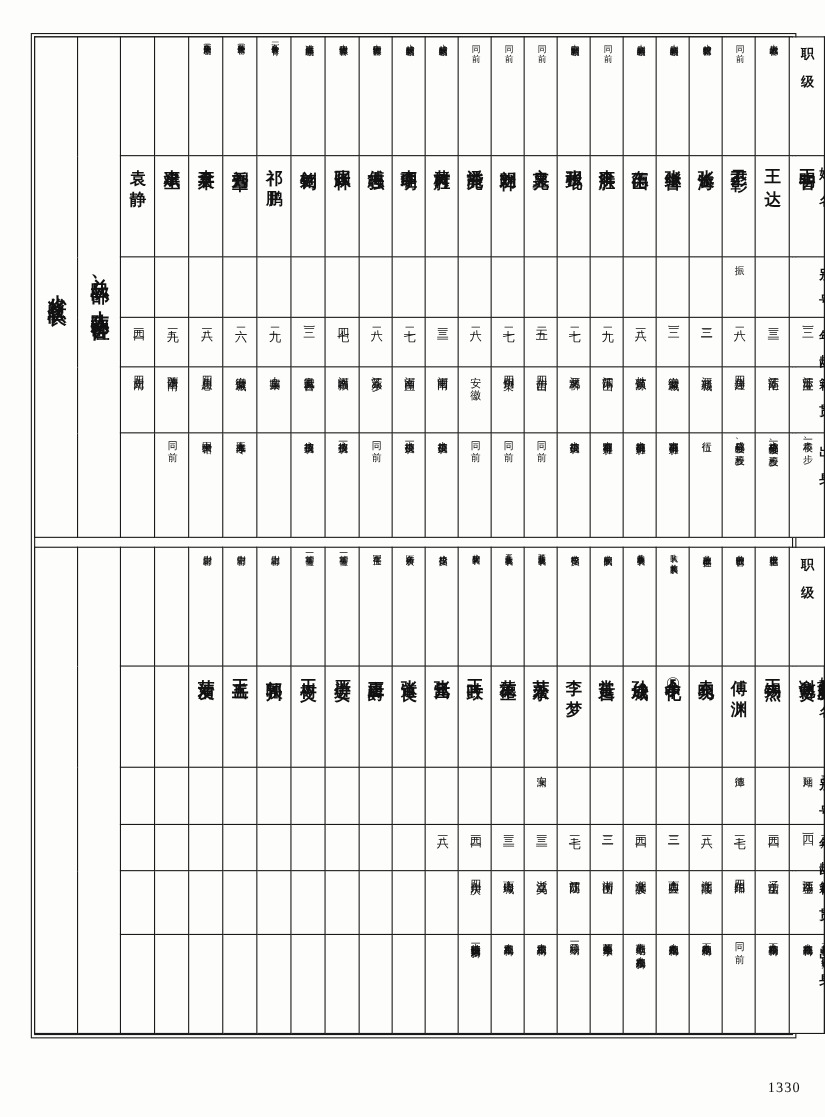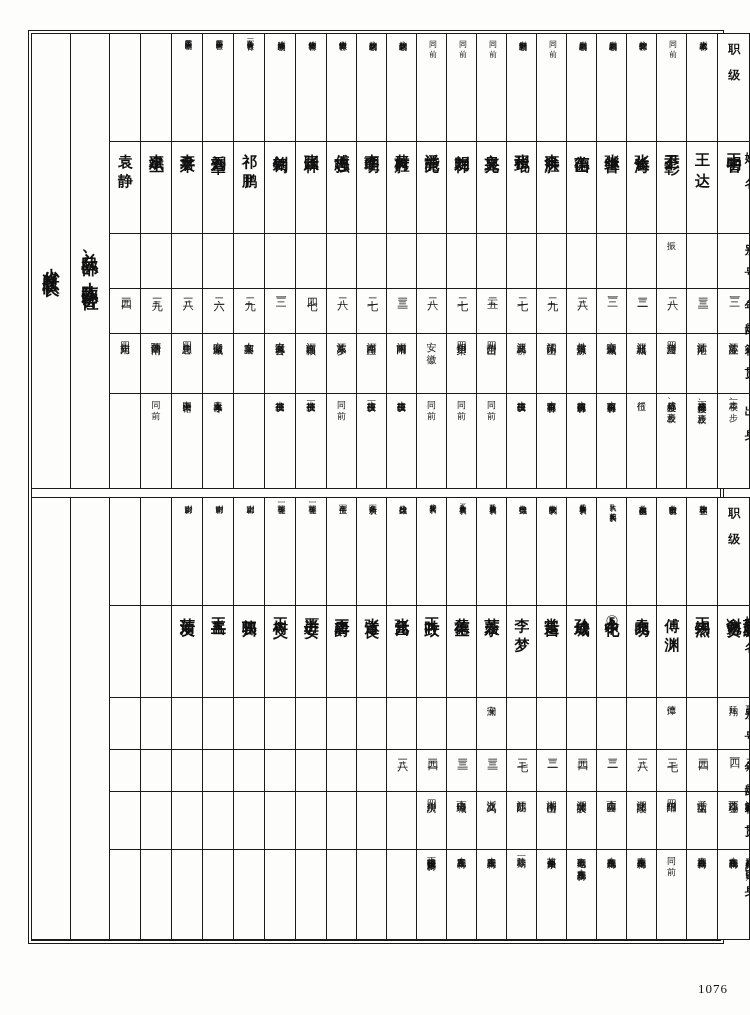--- a/index.html
+++ b/index.html
@@ -1515,15 +1515,15 @@
           </td>
       <td>
             <div class="cellinner">
               <span class="vt hdr">出　身</span>
             </div>
           </td>
     </tr>
   </tbody>
     </table>
 
-  <div class="pagenum">1076</div>
+  <div class="pagenum">1330</div>
 
 </div>
 
 </body></html>

